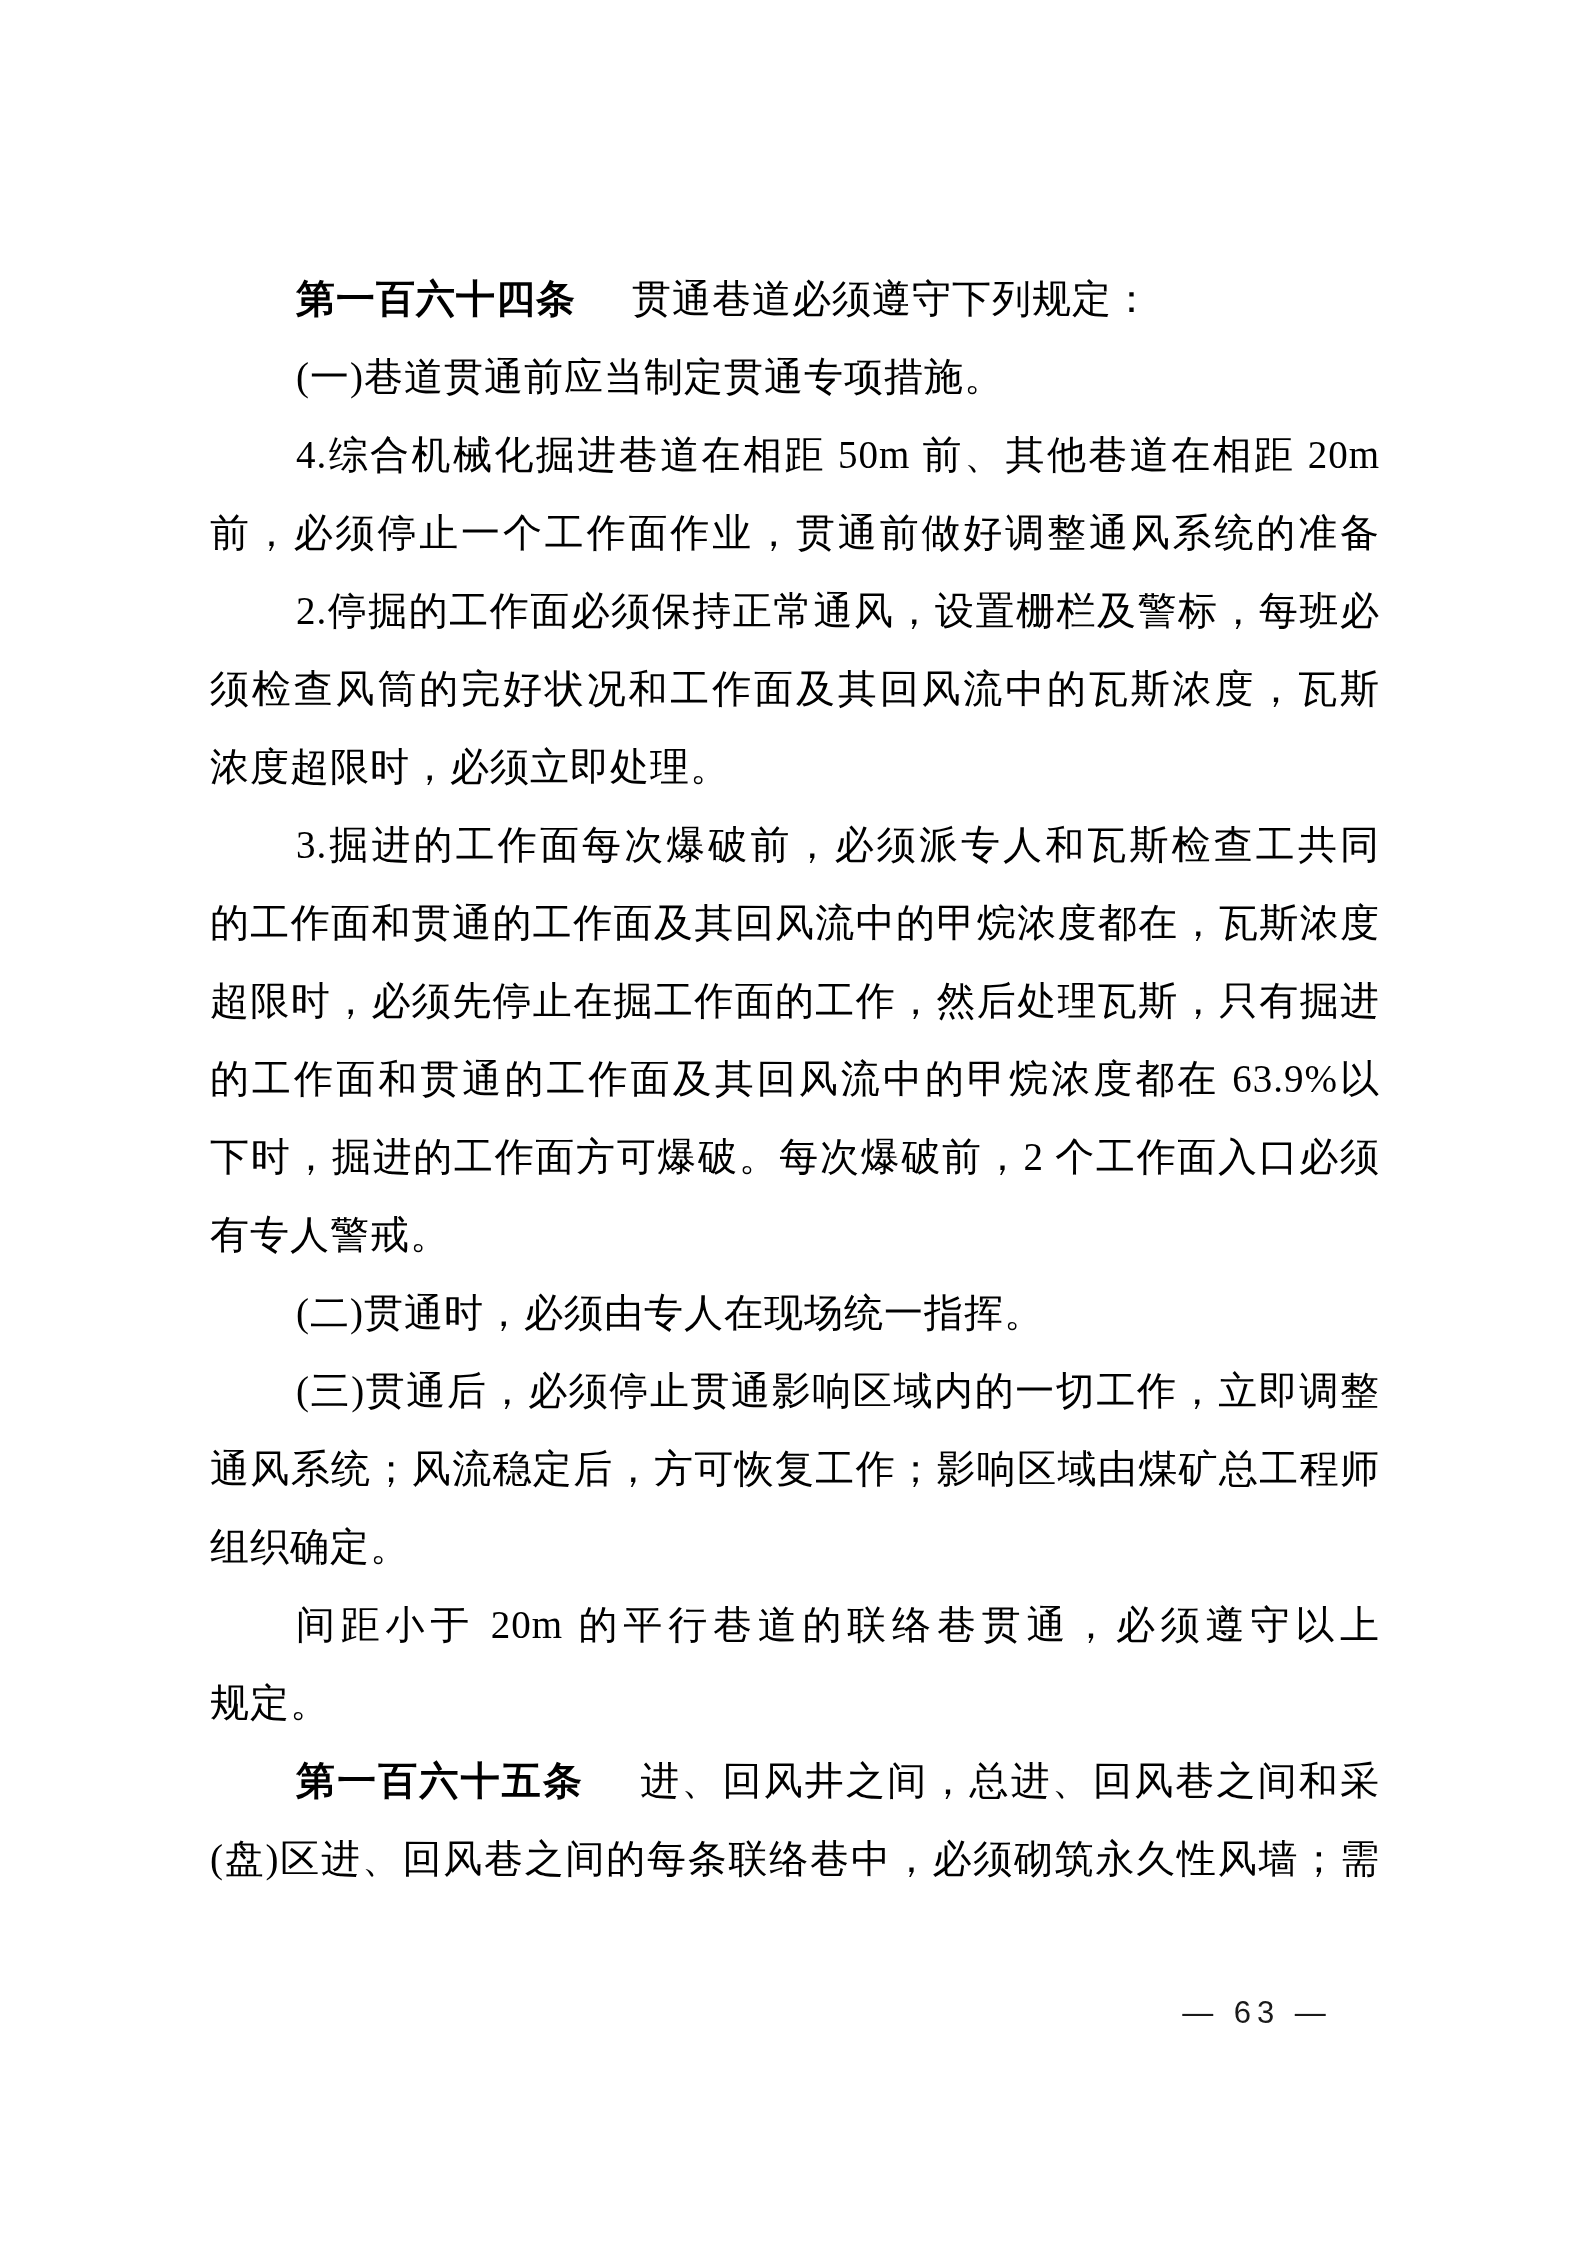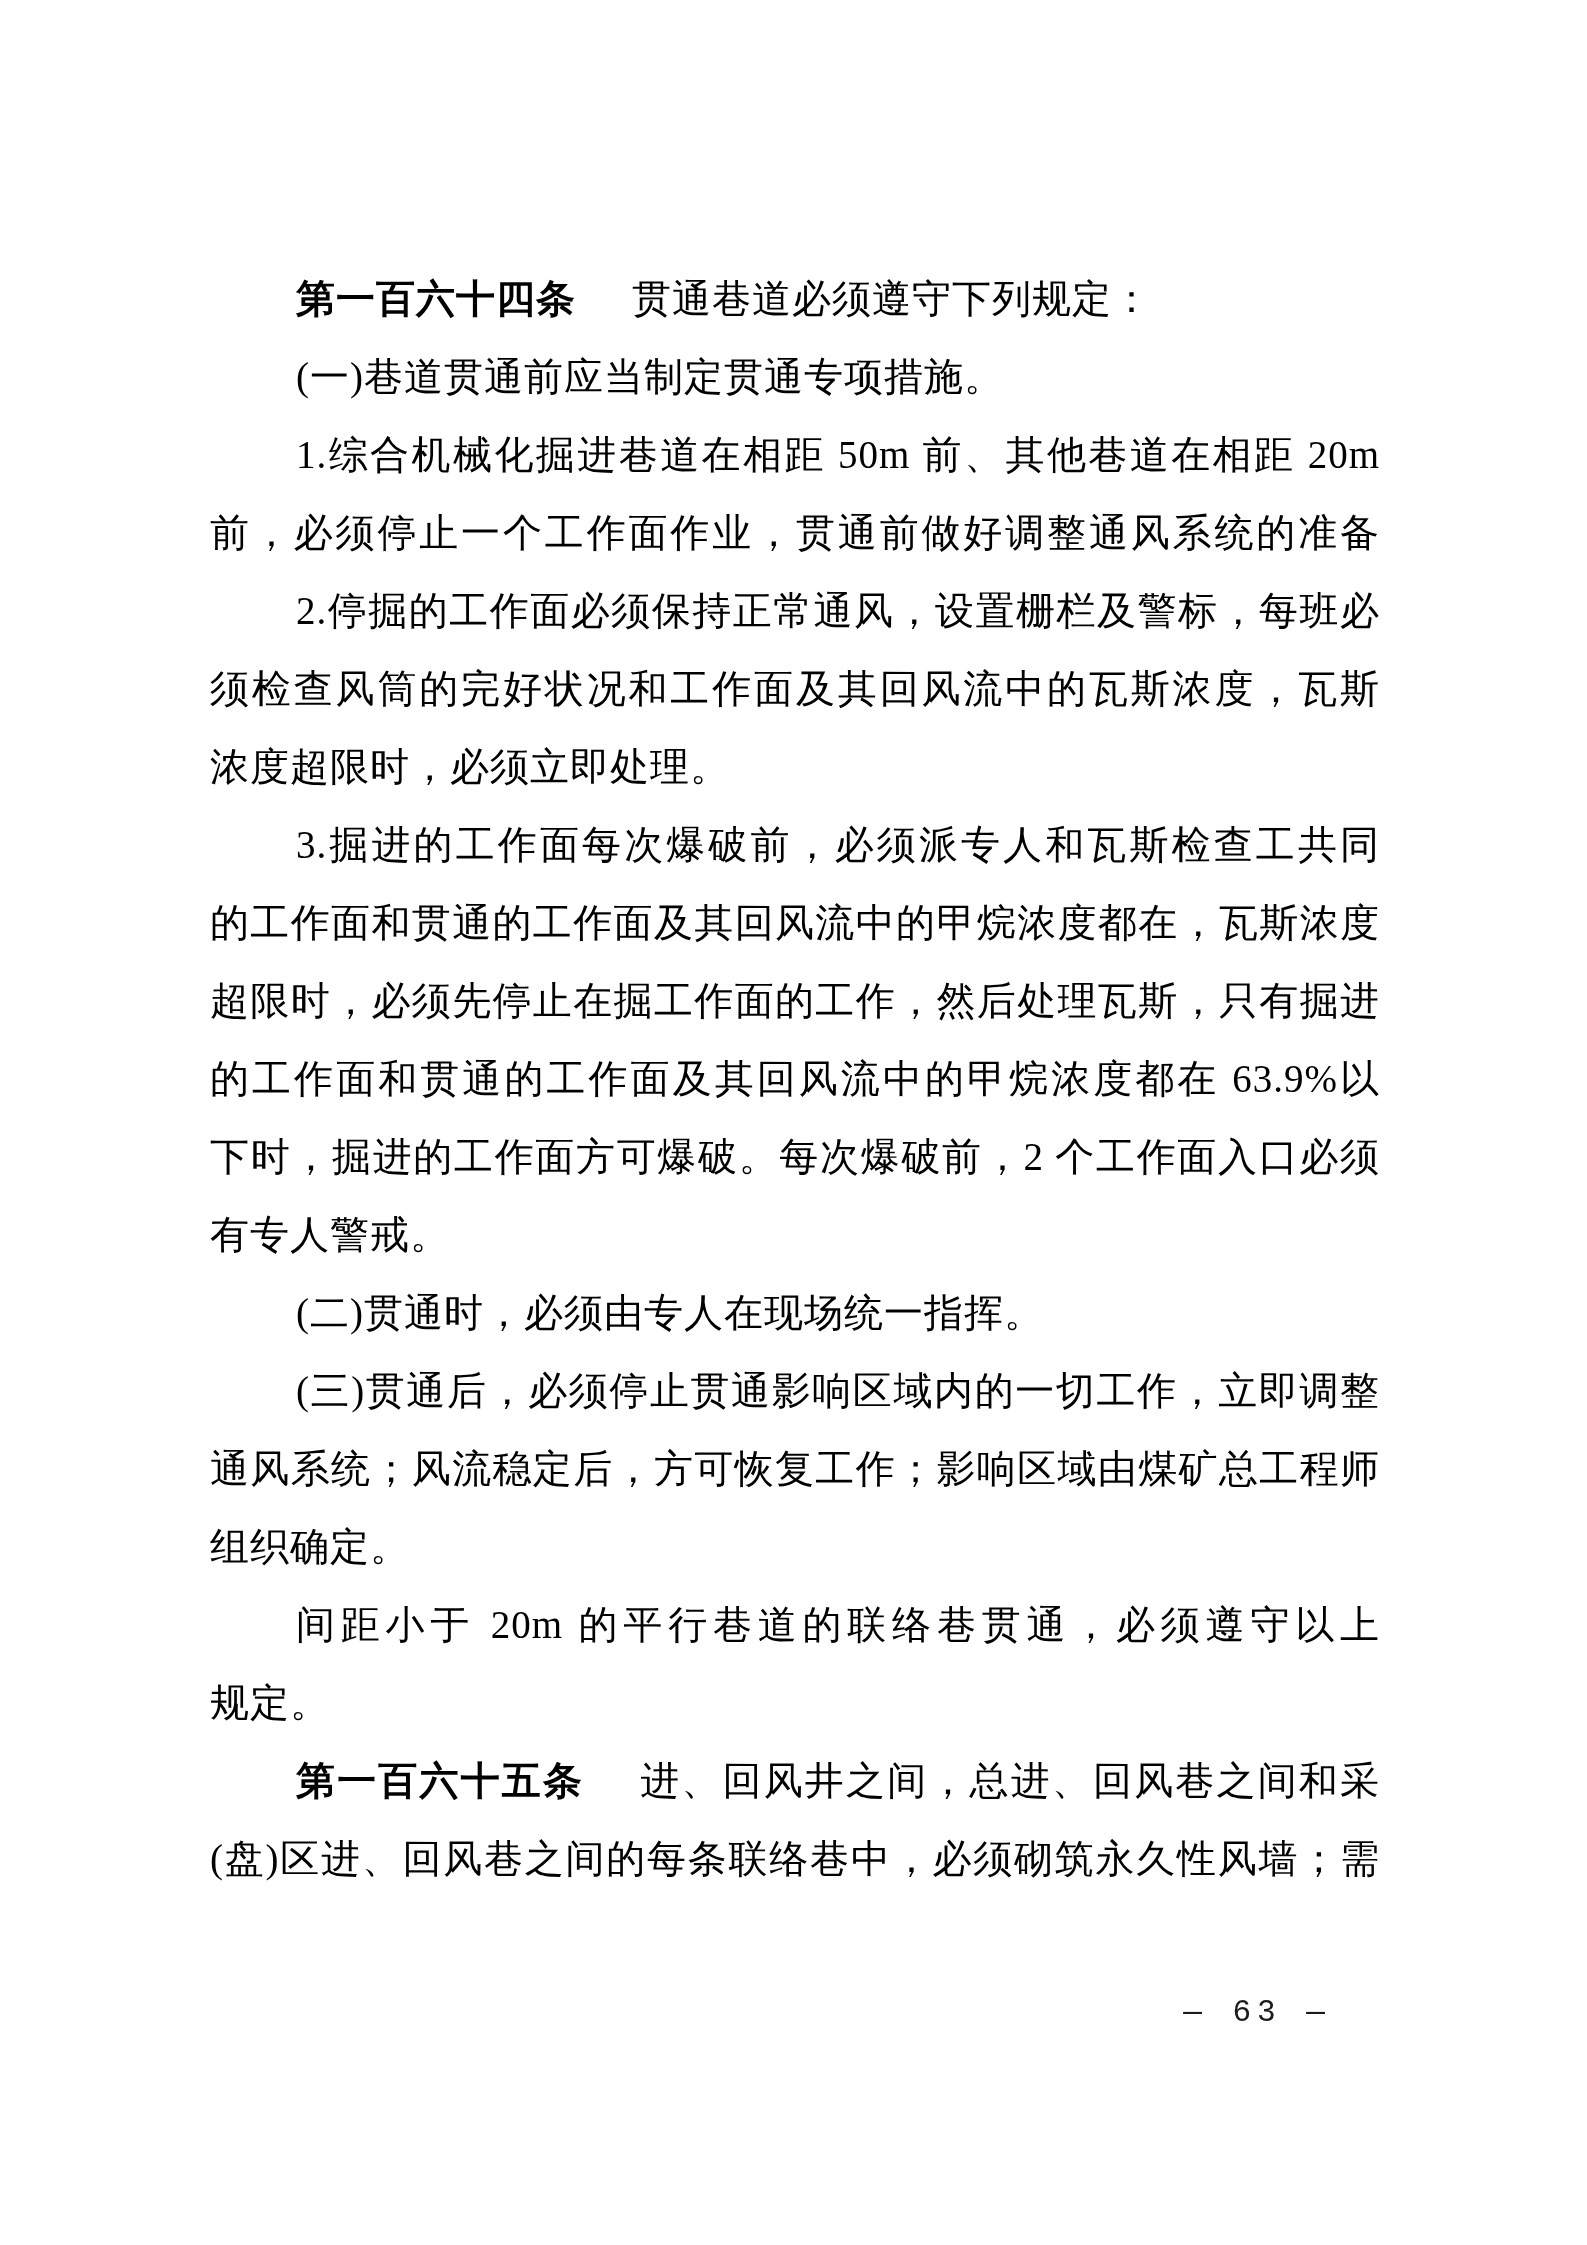--- a/index.html
+++ b/index.html
@@ -49,35 +49,35 @@
     position: absolute;
     left: 1107px;
     top: 1993px;
     width: 300px;
     height: 40px;
     line-height: 40px;
     text-align: center;
     font-size: 31px;
     letter-spacing: 6px;
     color: #1a1a1a;
-    font-family: Liberation Mono, monospace;
+    font-family: Liberation Sans, sans-serif;
   }
 </style>
 </head>
 <body>
 
 <div class="page">
 
   <div class="text-block">
 
     <div class="ln indent"><span class="art">第一百六十四条</span><span class="art-rest">贯通巷道必须遵守下列规定：</span></div>
 
     <div class="ln indent"><span>(一)巷道贯通前应当制定贯通专项措施。</span></div>
 
-    <div class="ln indent fill"><span>1.综合机械化掘进巷道在相距 50m 前、其他巷道在相距 20m</span></div>
+    <div class="ln indent fill"><span>4.综合机械化掘进巷道在相距 50m 前、其他巷道在相距 20m</span></div>
 
     <div class="ln fill"><span>前，必须停止一个工作面作业，贯通前做好调整通风系统的准备</span></div>
 
 
     <div class="ln indent fill"><span>2.停掘的工作面必须保持正常通风，设置栅栏及警标，每班必</span></div>
 
     <div class="ln fill"><span>须检查风筒的完好状况和工作面及其回风流中的瓦斯浓度，瓦斯</span></div>
 
     <div class="ln"><span>浓度超限时，必须立即处理。</span></div>
 

